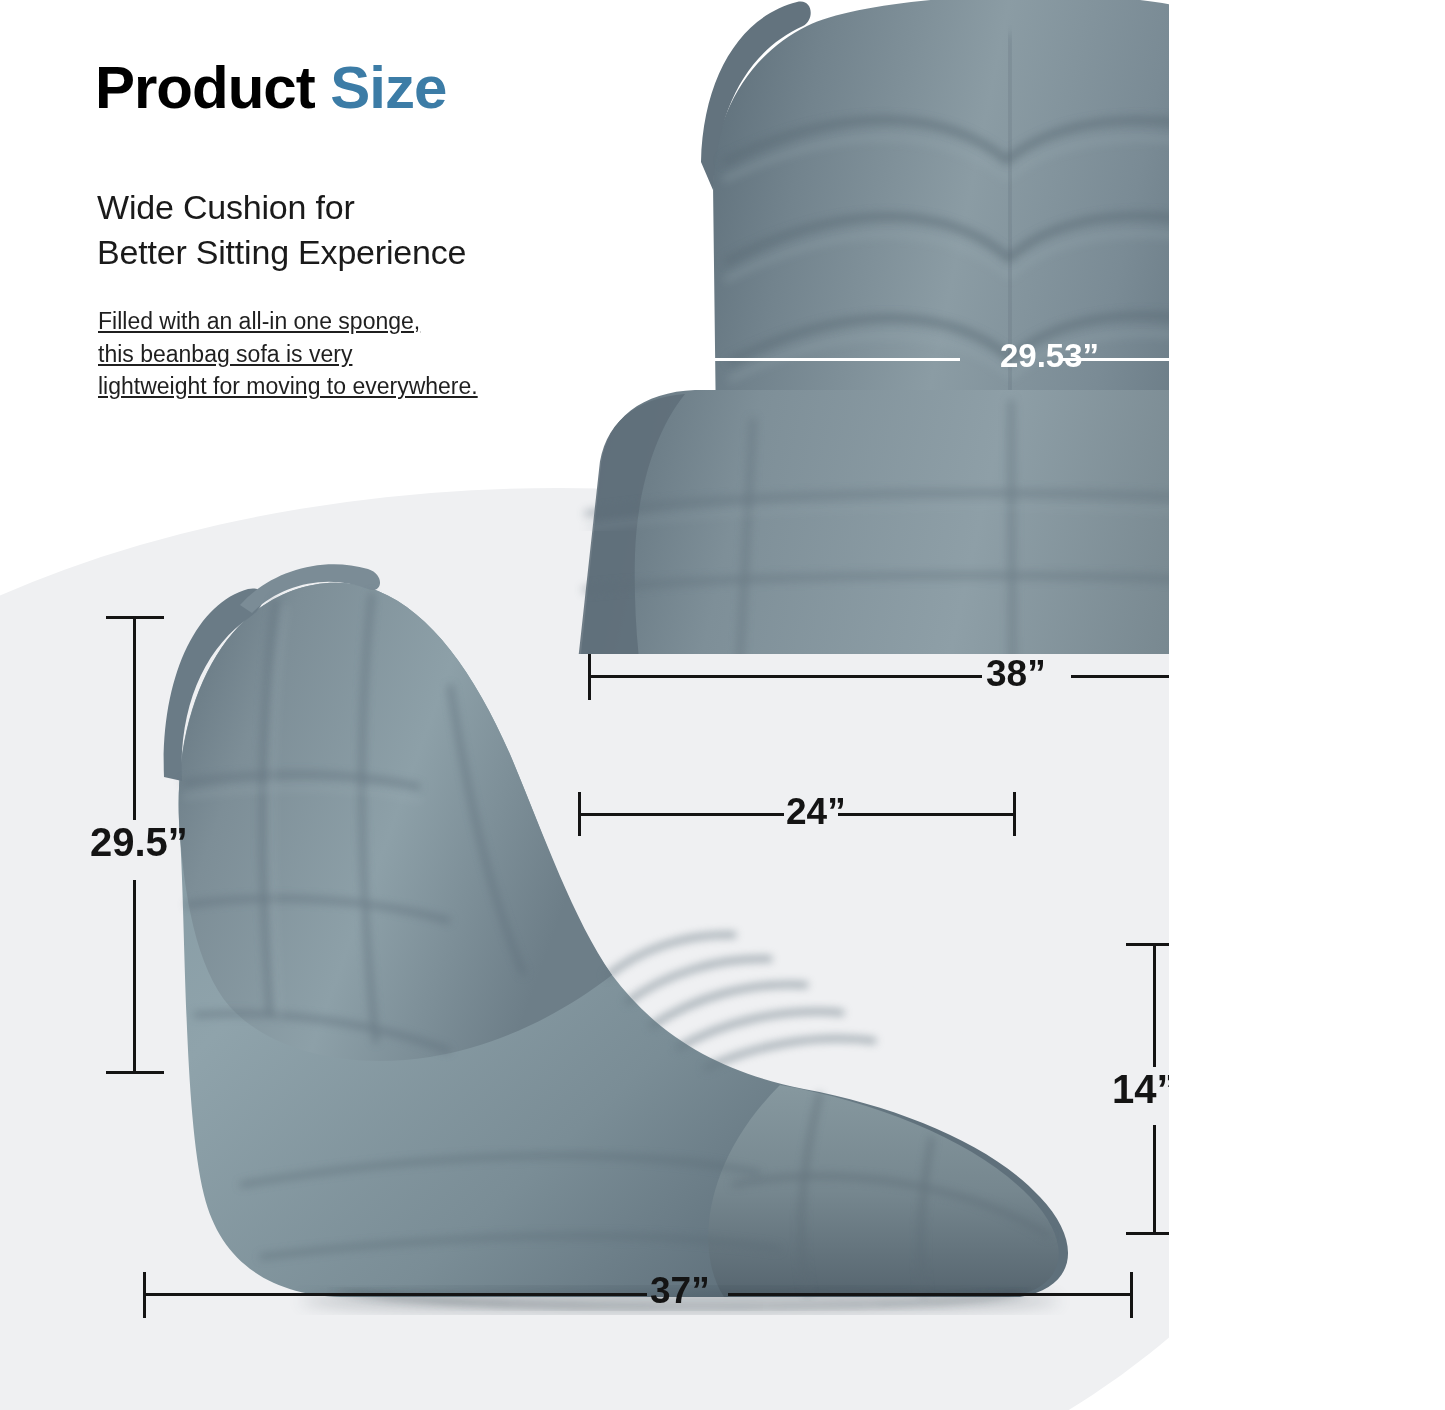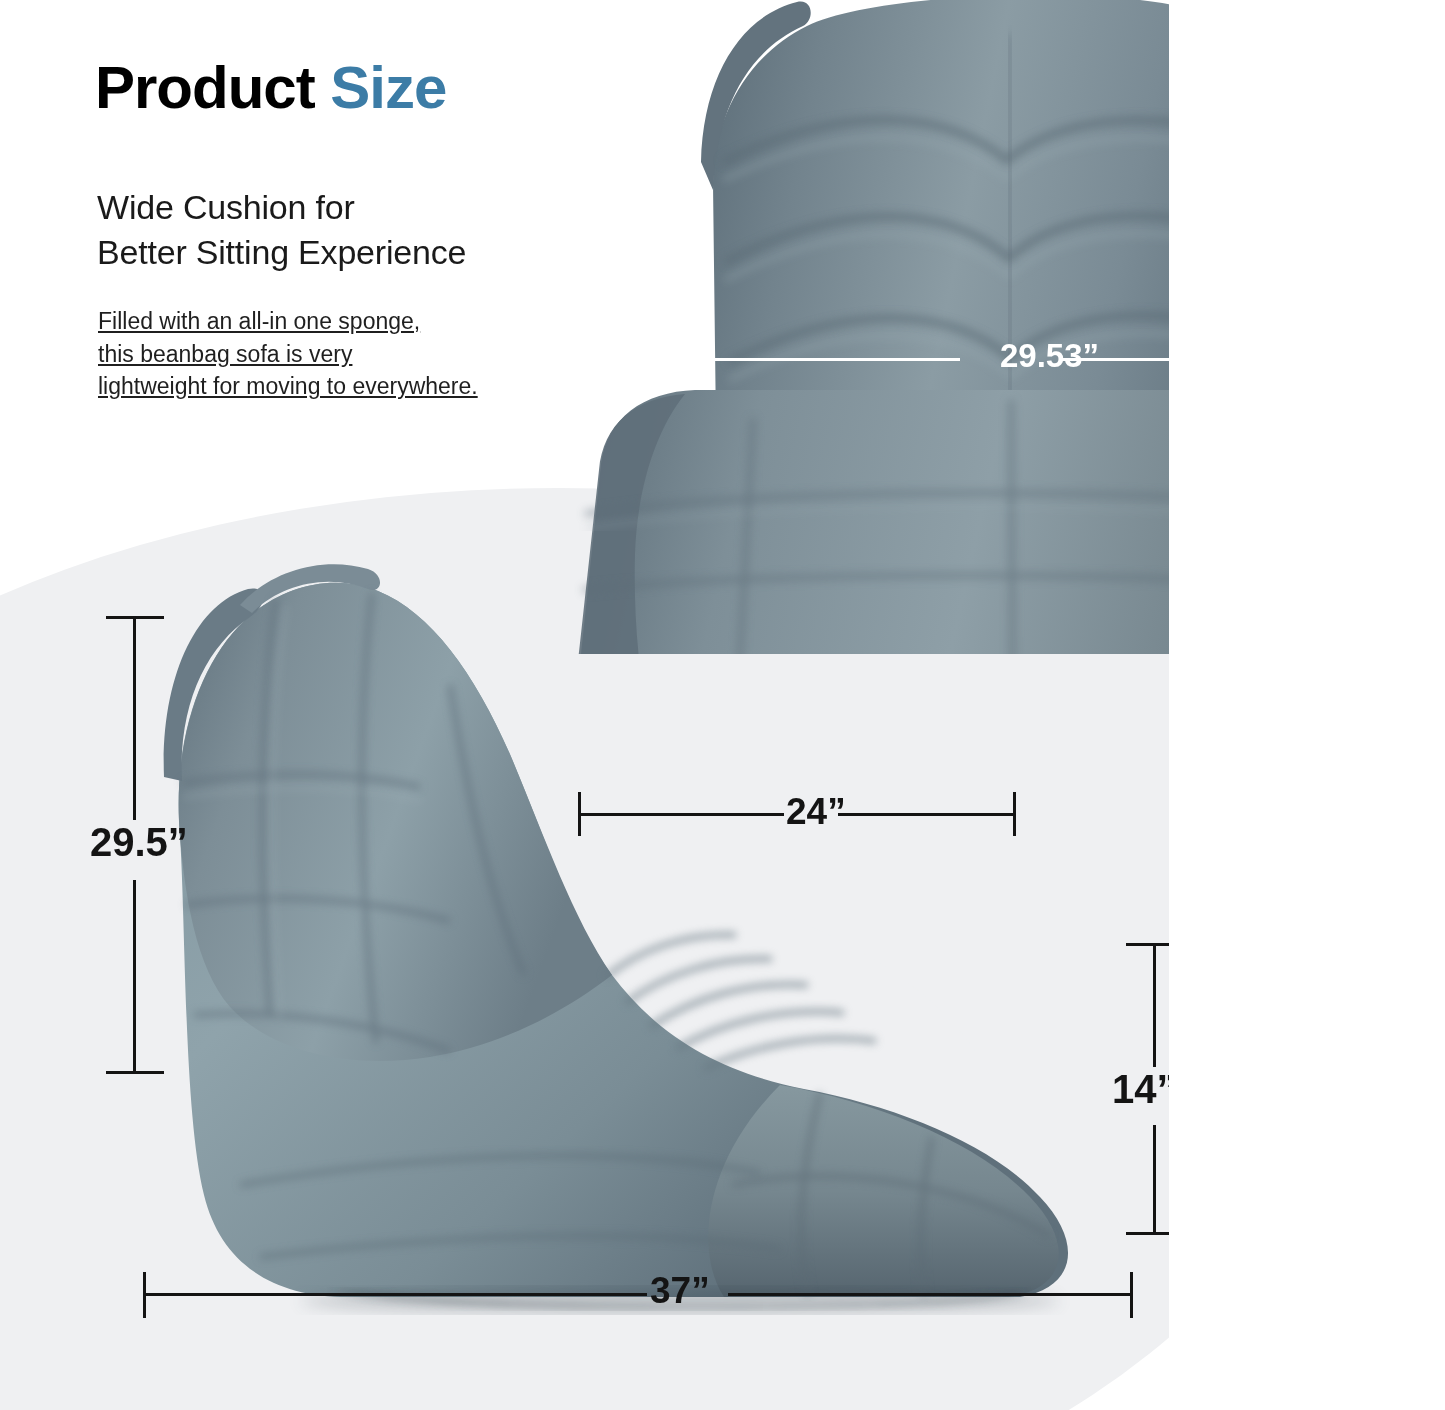--- a/index.html
+++ b/index.html
@@ -314,20 +314,27 @@
   </div>
 
   <div class="dim white" id="dim-2953">
     <div class="ln cap-l"></div>
     <div class="ln cap-r"></div>
     <div class="ln seg-l"></div>
     <div class="ln seg-r"></div>
     <div class="lbl">29.53”</div>
   </div>
 
+  <div class="dim" id="dim-38">
+    <div class="ln cap-l"></div>
+    <div class="ln cap-r"></div>
+    <div class="ln seg-l"></div>
+    <div class="ln seg-r"></div>
+    <div class="lbl">38”</div>
+  </div>
 
   <div class="dim" id="dim-24">
     <div class="ln cap-l"></div>
     <div class="ln cap-r"></div>
     <div class="ln seg-l"></div>
     <div class="ln seg-r"></div>
     <div class="lbl">24”</div>
   </div>
 
   <div class="dim" id="dim-295">

